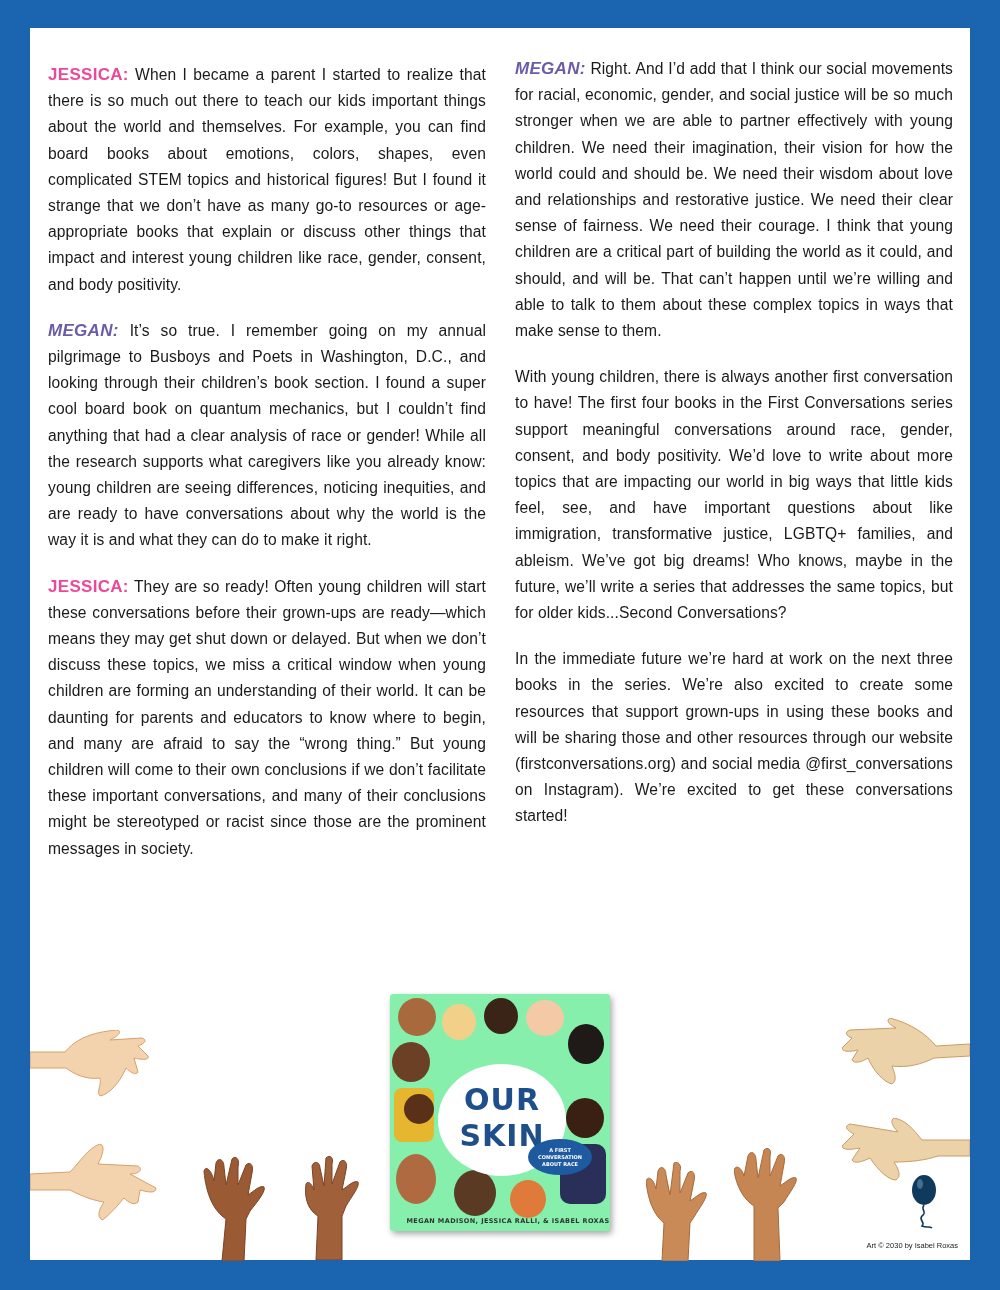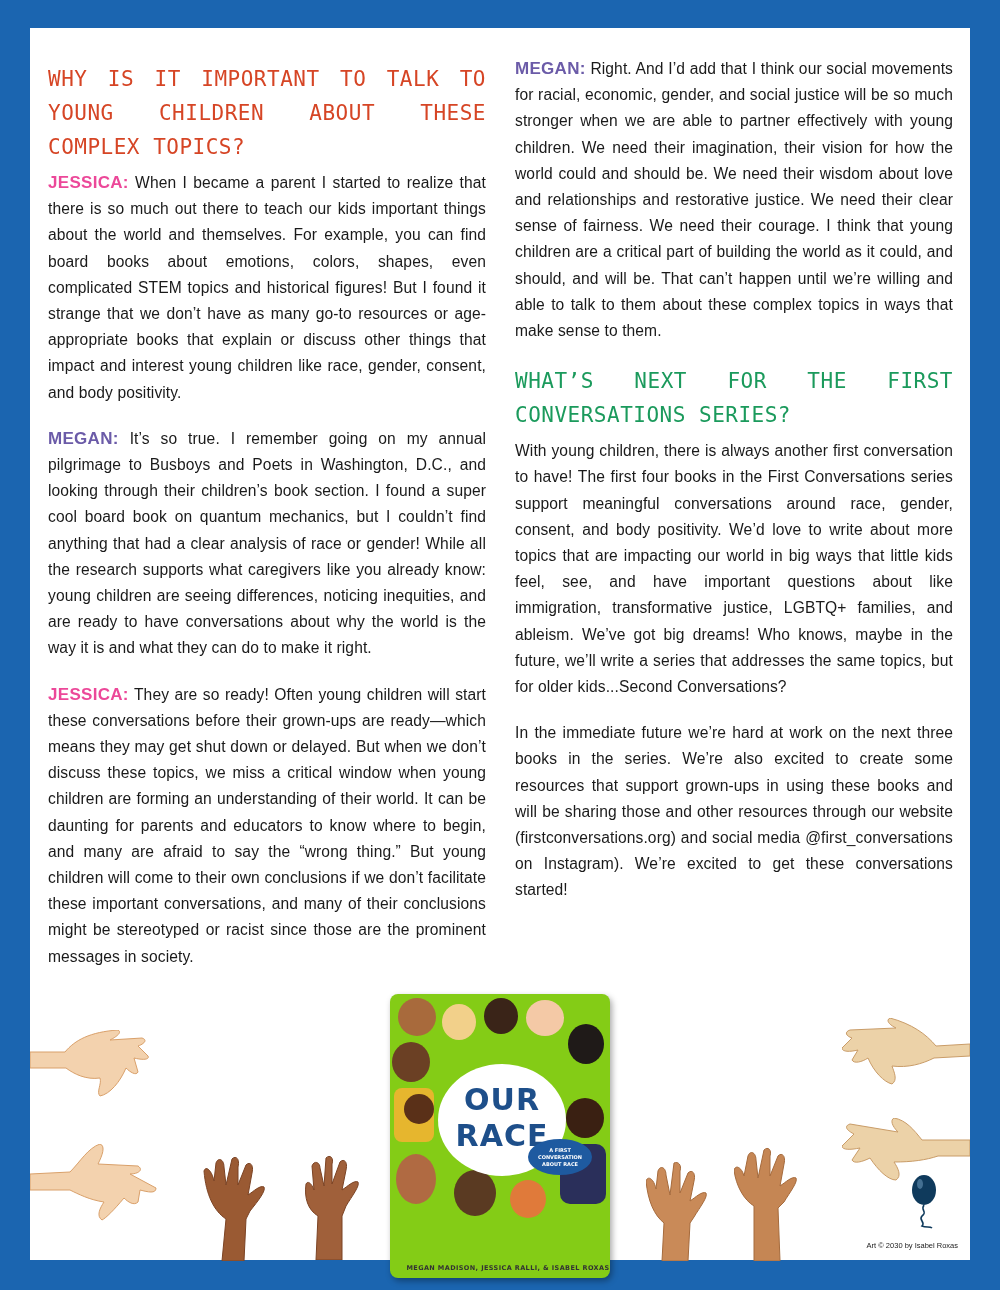--- a/index.html
+++ b/index.html
@@ -7,46 +7,44 @@
   .page { position: absolute; left: 30px; top: 28px; width: 940px; height: 1232px; background: #ffffff; }
   .col { position: absolute; top: 0; width: 438px; font-family: "Liberation Sans", sans-serif; color: #1a1a1a; }
   .col-left { left: 18px; top: 34px; }
   .col-right { left: 485px; top: 28px; }
   p { margin: 0 0 20px 0; font-size: 15.6px; line-height: 26.2px; text-align: justify; letter-spacing: 0.1px; }
   h2 { margin: 0 0 6px 0; font-family: "DejaVu Sans Mono", monospace; font-weight: normal; font-size: 21px; line-height: 34px; letter-spacing: 0.5px; text-transform: uppercase; text-align: justify; }
   .h-red { color: #d64525; }
   .h-green { color: #1b9a5c; margin-top: 14px; }
   .speaker { font-weight: bold; font-size: 17px; letter-spacing: 0.3px; }
   .jessica { color: #ec4899; }
-  .megan { color: #6b5ba8; }
+  .megan { color: #6b5ba8; font-style: italic; }
   .hand { position: absolute; }
-  .book { position: absolute; left: 360px; top: 966px; width: 220px; height: 284px; background: #84cc16; box-shadow: 2px 3px 6px rgba(0,0,0,0.35); border-radius: 8px; overflow: hidden; }
+  .book { position: absolute; left: 360px; top: 966px; width: 220px; height: 237px; background: #86efac; box-shadow: 2px 3px 6px rgba(0,0,0,0.35); border-radius: 3px; overflow: hidden; }
   .book .bubble { position: absolute; left: 48px; top: 70px; width: 128px; height: 112px; background: #fff; border-radius: 50%; }
   .book .title { position: absolute; left: 48px; top: 88px; width: 128px; text-align: center; font-family: "DejaVu Sans", sans-serif; font-weight: bold; color: #1e4f8a; font-size: 30px; line-height: 36px; letter-spacing: 1px; }
   .book .subbubble { position: absolute; left: 138px; top: 145px; width: 64px; height: 36px; background: #1e5aa0; border-radius: 50%; color: #fff; font-family: "DejaVu Sans", sans-serif; font-size: 5px; font-weight: bold; text-align: center; display: flex; flex-direction: column; justify-content: center; line-height: 7px; }
   .book .authors { position: absolute; left: 0; bottom: 6px; width: 100%; text-align: center; font-family: "DejaVu Sans", sans-serif; font-weight: bold; font-size: 6.5px; color: #333; letter-spacing: 0.4px; padding-left: 8px; }
   .kid { position: absolute; border-radius: 50%; }
   .credit { position: absolute; right: 12px; bottom: 10px; font-family: "Liberation Sans", sans-serif; font-size: 7.5px; color: #222; }
   .balloon { position: absolute; left: 880px; top: 1172px; }
 </style>
 </head>
 <body>
 
 <div class="page">
 
   <div class="col col-left">
-    <h2 class="h-red">Why is it important to talk to young children about these complex topics?</h2>
     <p><span class="speaker jessica">JESSICA:</span> <span>When I became a parent I started to realize that there is so much out there to teach our kids important things about the world and themselves. For example, you can find board books about emotions, colors, shapes, even complicated STEM topics and historical figures! But I found it strange that we don’t have as many go-to resources or age-appropriate books that explain or discuss other things that impact and interest young children like race, gender, consent, and body positivity.</span></p>
     <p><span class="speaker megan">MEGAN:</span> <span>It’s so true. I remember going on my annual pilgrimage to Busboys and Poets in Washington, D.C., and looking through their children’s book section. I found a super cool board book on quantum mechanics, but I couldn’t find anything that had a clear analysis of race or gender! While all the research supports what caregivers like you already know: young children are seeing differences, noticing inequities, and are ready to have conversations about why the world is the way it is and what they can do to make it right.</span></p>
     <p><span class="speaker jessica">JESSICA:</span> <span>They are so ready! Often young children will start these conversations before their grown-ups are ready—which means they may get shut down or delayed. But when we don’t discuss these topics, we miss a critical window when young children are forming an understanding of their world. It can be daunting for parents and educators to know where to begin, and many are afraid to say the “wrong thing.” But young children will come to their own conclusions if we don’t facilitate these important conversations, and many of their conclusions might be stereotyped or racist since those are the prominent messages in society.</span></p>
   </div>
 
   <div class="col col-right">
     <p><span class="speaker megan">MEGAN:</span> <span>Right. And I’d add that I think our social movements for racial, economic, gender, and social justice will be so much stronger when we are able to partner effectively with young children. We need their imagination, their vision for how the world could and should be. We need their wisdom about love and relationships and restorative justice. We need their clear sense of fairness. We need their courage. I think that young children are a critical part of building the world as it could, and should, and will be. That can’t happen until we’re willing and able to talk to them about these complex topics in ways that make sense to them.</span></p>
-    <h2 class="h-green">What’s next for the First Conversations series?</h2>
     <p>With young children, there is always another first conversation to have! The first four books in the First Conversations series support meaningful conversations around race, gender, consent, and body positivity. We’d love to write about more topics that are impacting our world in big ways that little kids feel, see, and have important questions about like immigration, transformative justice, LGBTQ+ families, and ableism. We’ve got big dreams! Who knows, maybe in the future, we’ll write a series that addresses the same topics, but for older kids...Second Conversations?</p>
     <p>In the immediate future we’re hard at work on the next three books in the series. We’re also excited to create some resources that support grown-ups in using these books and will be sharing those and other resources through our website (firstconversations.org) and social media @first_conversations on Instagram). We’re excited to get these conversations started!</p>
   </div>
 
   <svg class="hand" style="left:0; top:1002px;" width="130" height="90" viewBox="0 0 130 90">
     <path d="M0 22 L35 22 C45 10 60 2 88 0 C92 2 88 6 80 10 L112 8 C118 10 114 14 108 16 L118 26 C120 30 112 30 104 28 L108 42 C106 46 100 42 96 38 C90 52 80 64 70 66 C66 62 72 54 70 48 C56 50 44 44 36 38 L0 38 Z" fill="#f3d2ae" stroke="#d9a06a" stroke-width="1"></path>
   </svg>
   <svg class="hand" style="left:0; top:1116px;" width="130" height="90" viewBox="0 0 130 90">
     <path d="M0 30 L40 28 C50 18 58 4 70 0 C76 2 72 12 68 20 L108 22 C114 26 108 30 100 30 L126 44 C126 50 118 48 110 46 L108 58 C104 62 98 58 94 54 C84 66 76 74 72 76 C66 72 70 64 74 58 C60 56 48 50 40 46 L0 46 Z" fill="#f3d2ae" stroke="#d9a06a" stroke-width="1"></path>
   </svg>
@@ -88,21 +86,21 @@
     <div class="kid" style="left:4px; top:94px; width:40px; height:54px; background:#e6b62e; border-radius:8px;"></div>
     <div class="kid" style="left:14px; top:100px; width:30px; height:30px; background:#5a3018;"></div>
     <div class="kid" style="left:176px; top:104px; width:38px; height:40px; background:#3a2012;"></div>
     <div class="kid" style="left:170px; top:150px; width:46px; height:60px; background:#2a2f5a; border-radius:10px;"></div>
     <div class="kid" style="left:6px; top:160px; width:40px; height:50px; background:#b06a42;"></div>
     <div class="kid" style="left:64px; top:176px; width:42px; height:46px; background:#5a3a22;"></div>
     <div class="kid" style="left:120px; top:186px; width:36px; height:38px; background:#e07a3a;"></div>
     <div class="bubble"></div>
     <div class="title">
       <div>OUR</div>
-      <div>RACE</div>
+      <div>SKIN</div>
     </div>
     <div class="subbubble">
       <div>A FIRST</div>
       <div>CONVERSATION</div>
       <div>ABOUT RACE</div>
     </div>
     <div class="authors">MEGAN MADISON, JESSICA RALLI, &amp; ISABEL ROXAS</div>
   </div>
 
   <div class="credit">Art © 2030 by Isabel Roxas</div>

